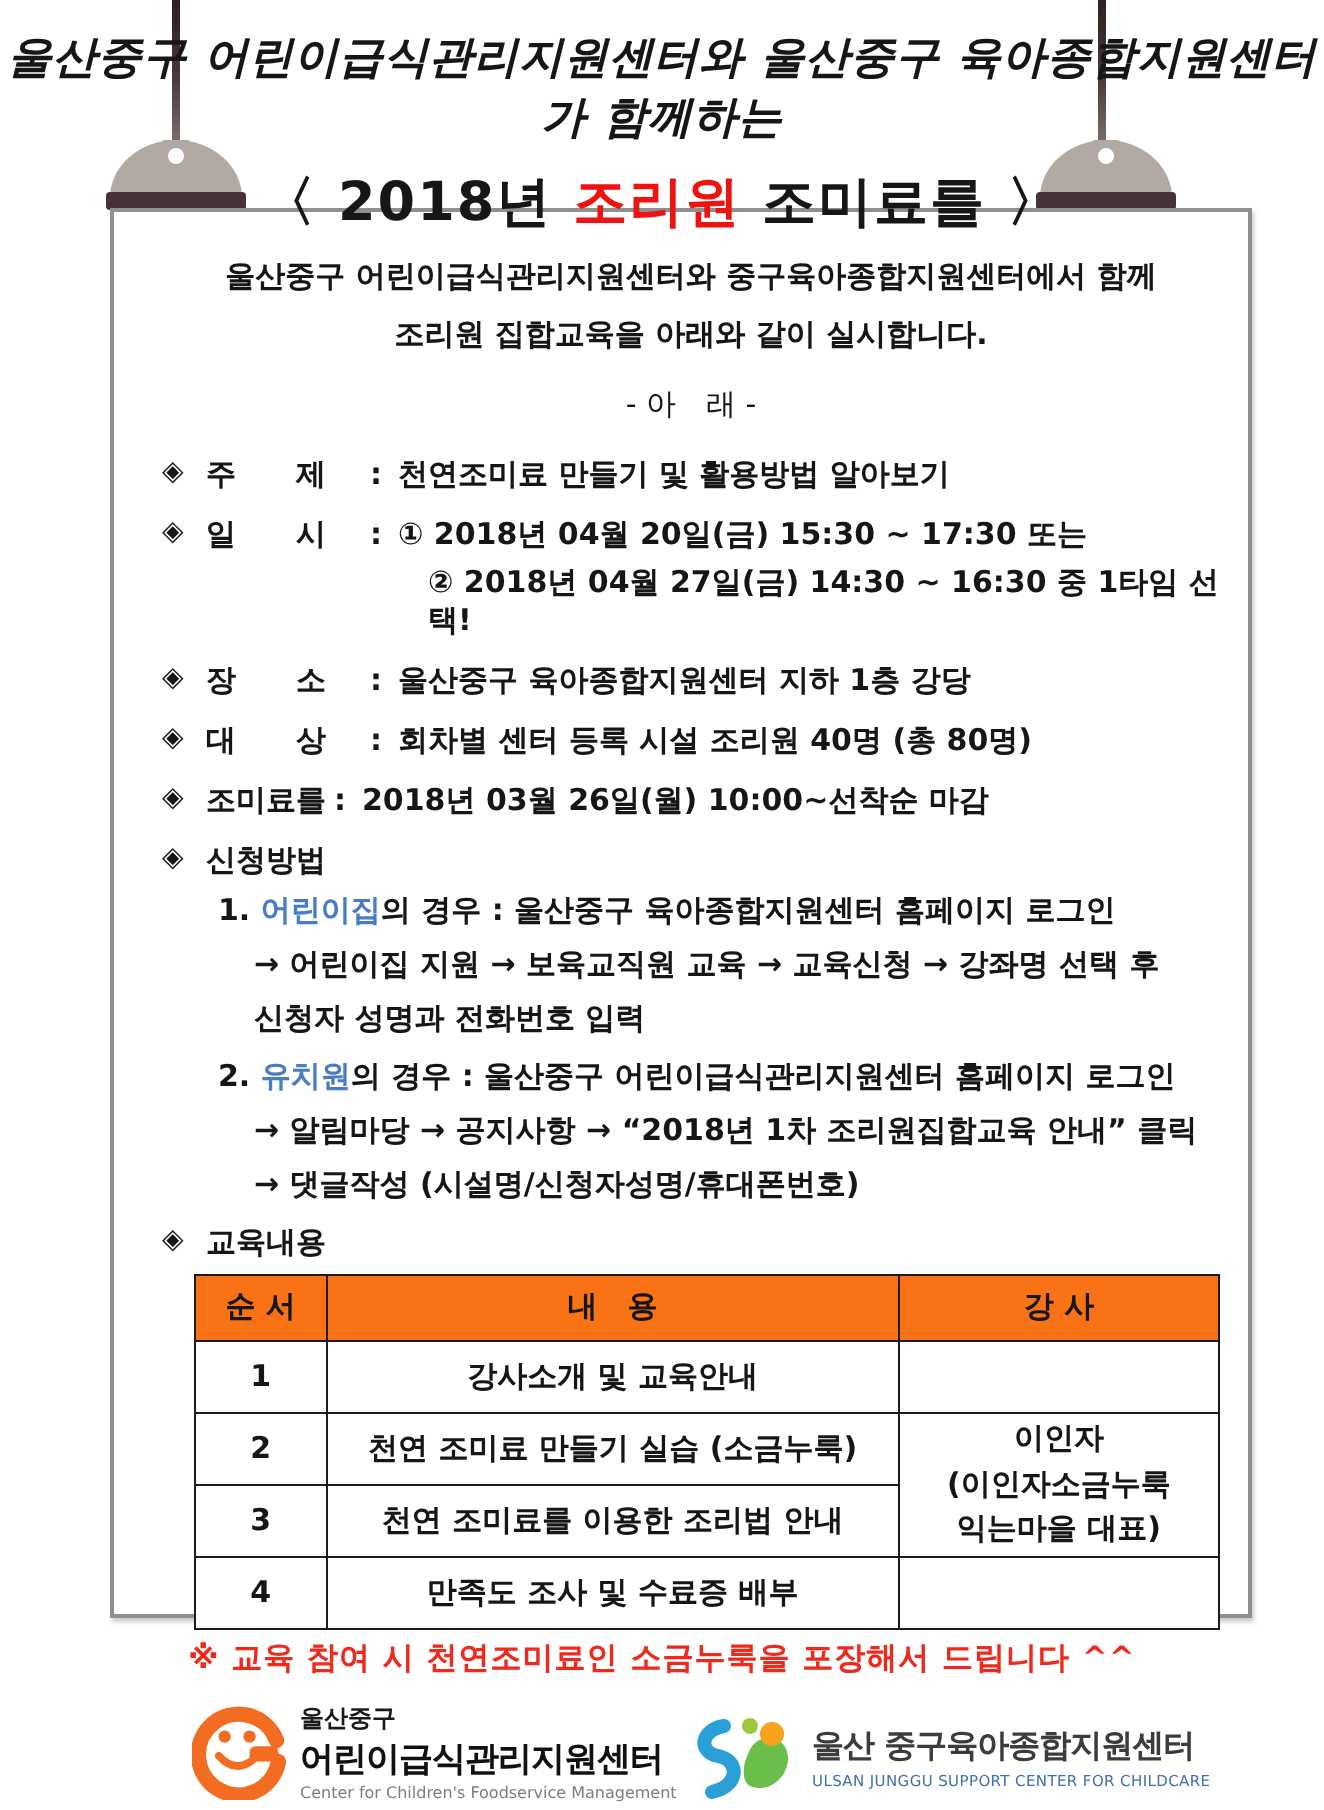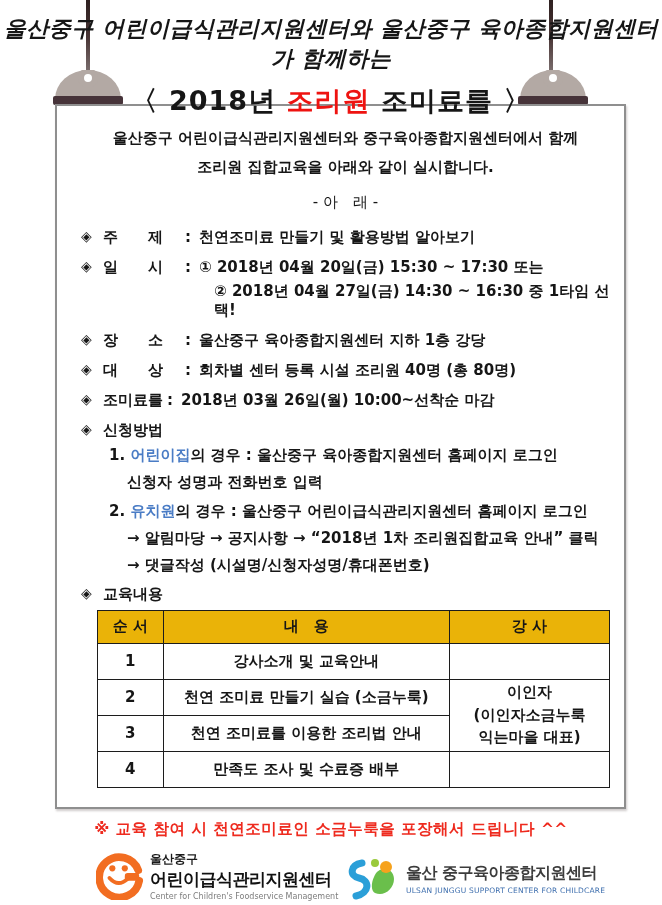--- a/index.html
+++ b/index.html
@@ -42,21 +42,21 @@
   .dt-line2 { margin:-2px 0 11px 133px; font-size:15px; font-weight:700; }
 
   .m-line1 { margin:2px 0 8px 28px; font-size:15px; font-weight:700; }
   .m-line2 { margin:0 0 8px 46px; font-size:15px; font-weight:700; }
   .m-line3 { margin:0 0 10px 46px; font-size:15px; font-weight:700; }
   .blue { color:#4a7cc5; }
 
   .edu-table { border-collapse:collapse; margin:6px 0 0 16px; table-layout:fixed; }
   .edu-table th, .edu-table td { border:1.6px solid #1c1c1c; text-align:center;
     font-size:15px; font-weight:700; vertical-align:middle; }
-  .edu-table th { background:#eab308; height:33px; }
+  .edu-table th { background:#f97316; height:33px; }
   .edu-table td { height:36px; background:#fff; }
   .col-no { width:66px; } .col-content { width:288px; } .col-instr { width:161px; }
   .instr-cell { font-size:14px; line-height:1.5; }
 
   .note { position:absolute; top:819px; left:0; right:0; text-align:center;
     color:#ee2a1e; font-size:15.5px; font-weight:800; letter-spacing:0.5px; }
 
   .logo { position:absolute; display:flex; align-items:center; }
   .logo-left { left:96px; top:851px; gap:6px; }
   .logo-right { left:344px; top:857px; gap:8px; }
@@ -134,20 +134,21 @@
         <span class="dsep" style="width:10px;text-align:right;margin-right:8px;">:</span>
         <span class="dval">2018년 03월 26일(월) 10:00~선착순 마감</span>
       </div>
 
       <div class="detail-row" style="margin-bottom:6px;">
         <span class="bullet">◈</span>
         <span>신청방법</span>
       </div>
 
       <div class="m-line1"><span>1.</span> <span class="blue">어린이집</span><span>의 경우 : 울산중구 육아종합지원센터 홈페이지 로그인</span></div>
+      <div class="m-line2">→ 어린이집 지원 → 보육교직원 교육 → 교육신청 → 강좌명 선택 후</div>
       <div class="m-line3">신청자 성명과 전화번호 입력</div>
 
       <div class="m-line1"><span>2.</span> <span class="blue">유치원</span><span>의 경우 : 울산중구 어린이급식관리지원센터 홈페이지 로그인</span></div>
       <div class="m-line2">→ 알림마당 → 공지사항 → “2018년 1차 조리원집합교육 안내” 클릭</div>
       <div class="m-line3">→ 댓글작성 (시설명/신청자성명/휴대폰번호)</div>
 
       <div class="detail-row" style="margin-bottom:2px;">
         <span class="bullet">◈</span>
         <span>교육내용</span>
       </div>

